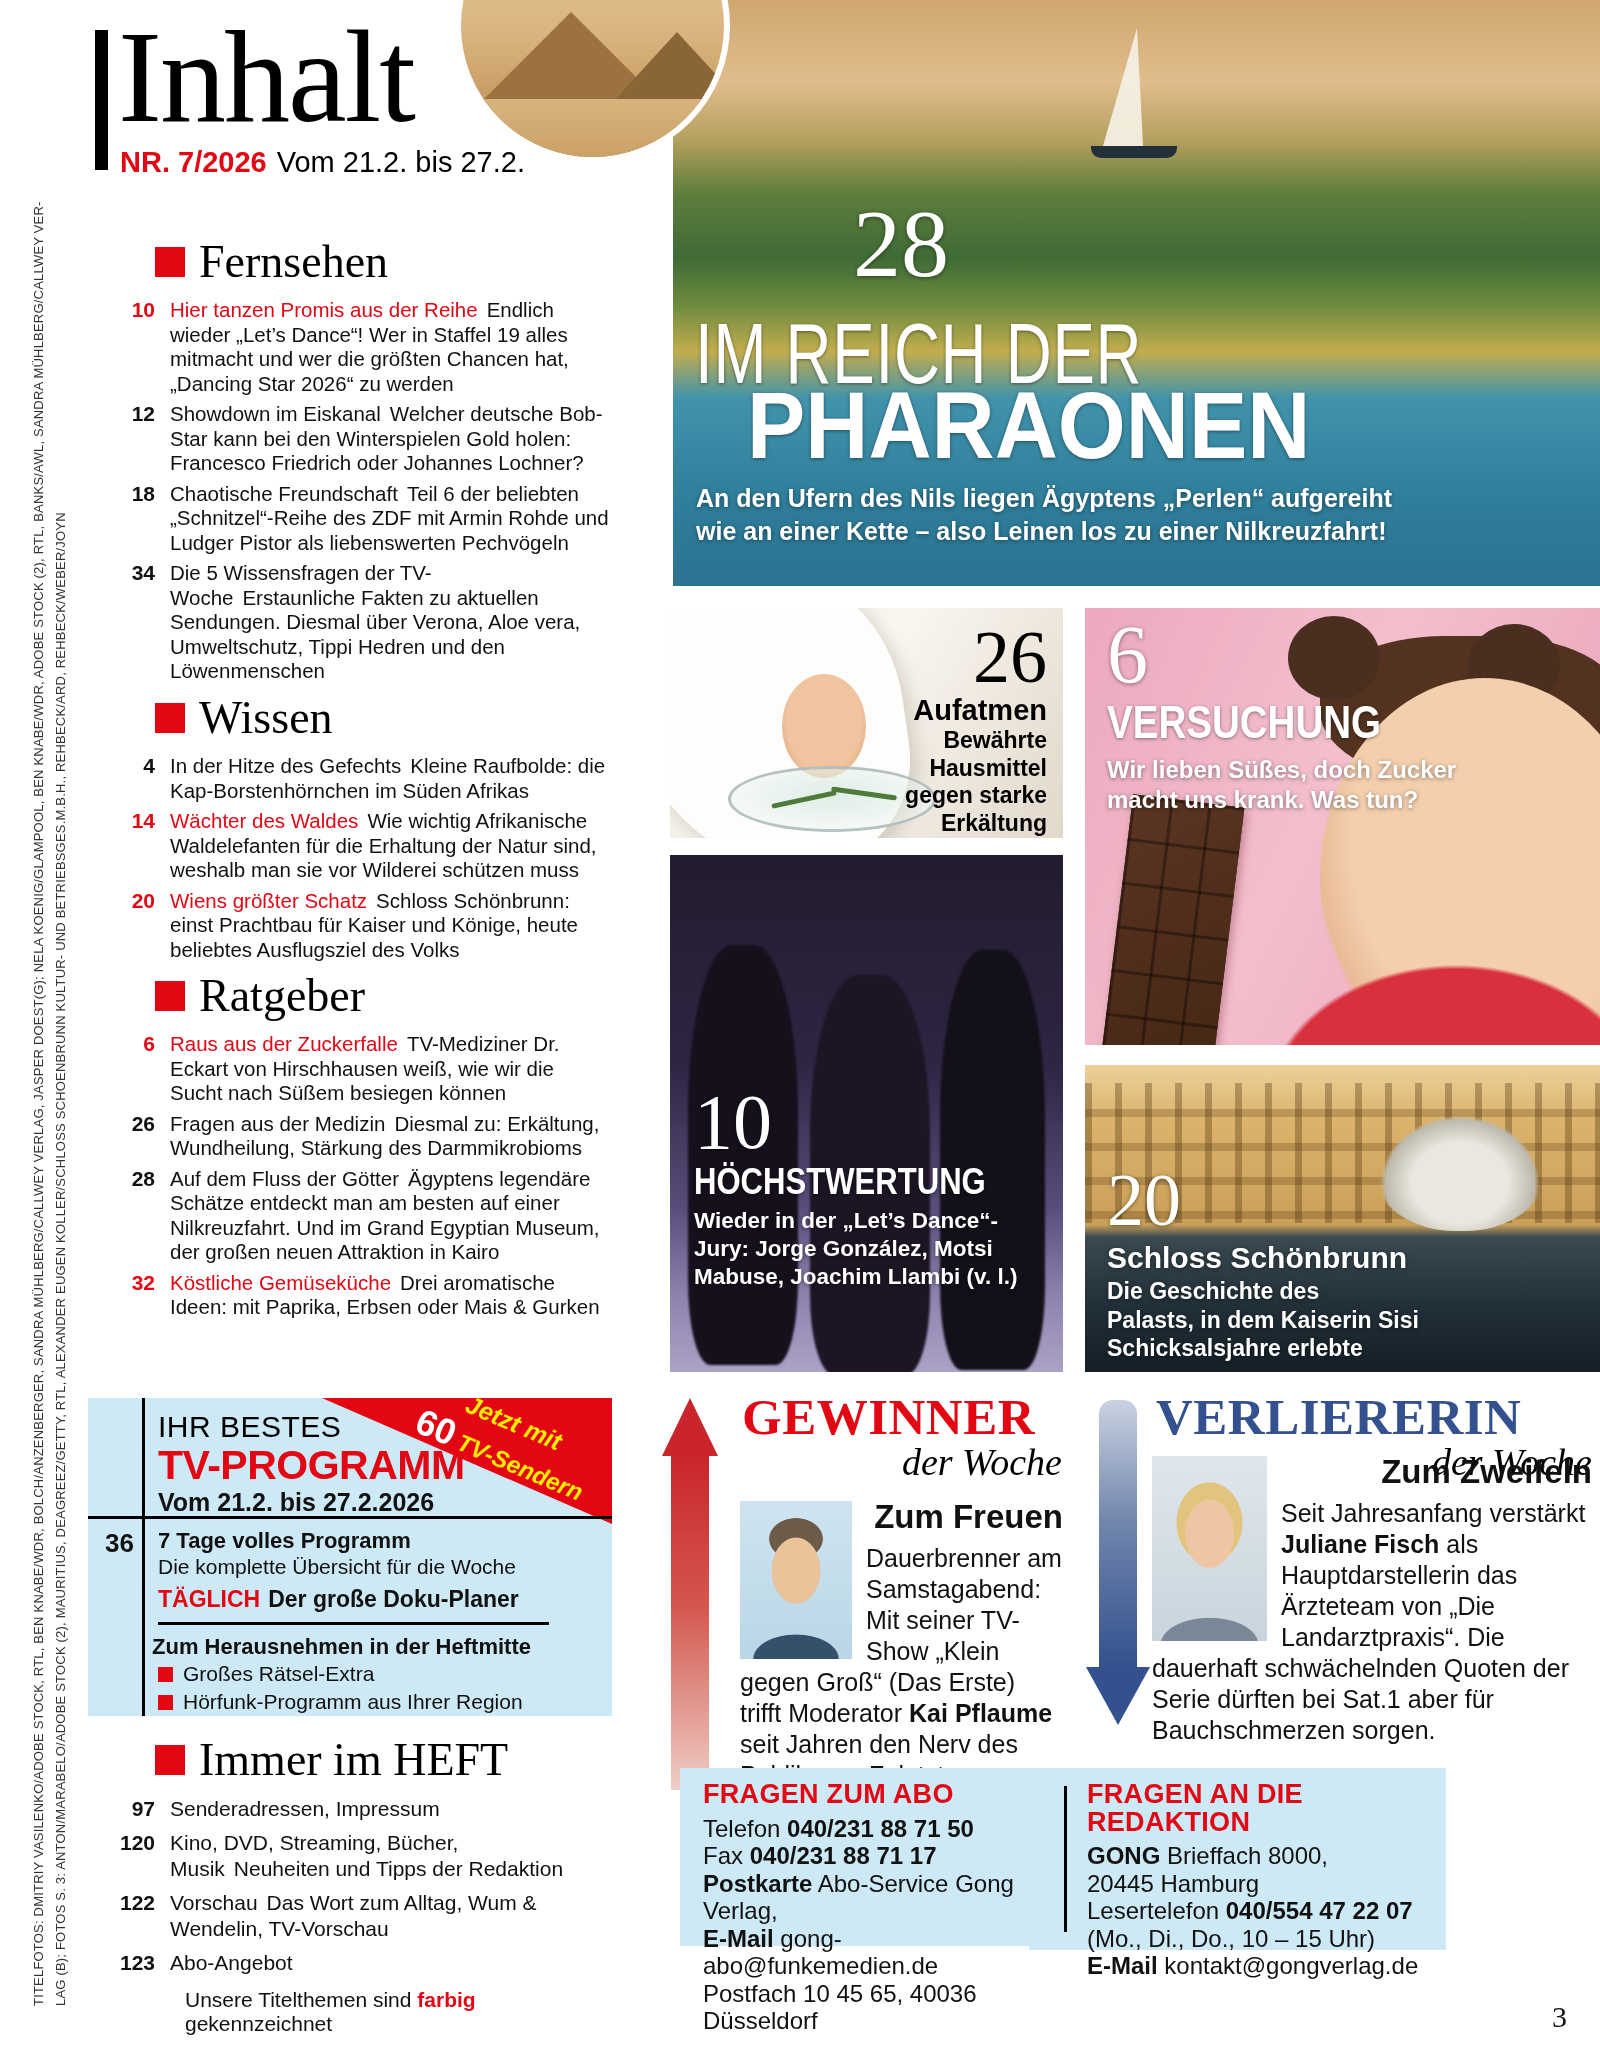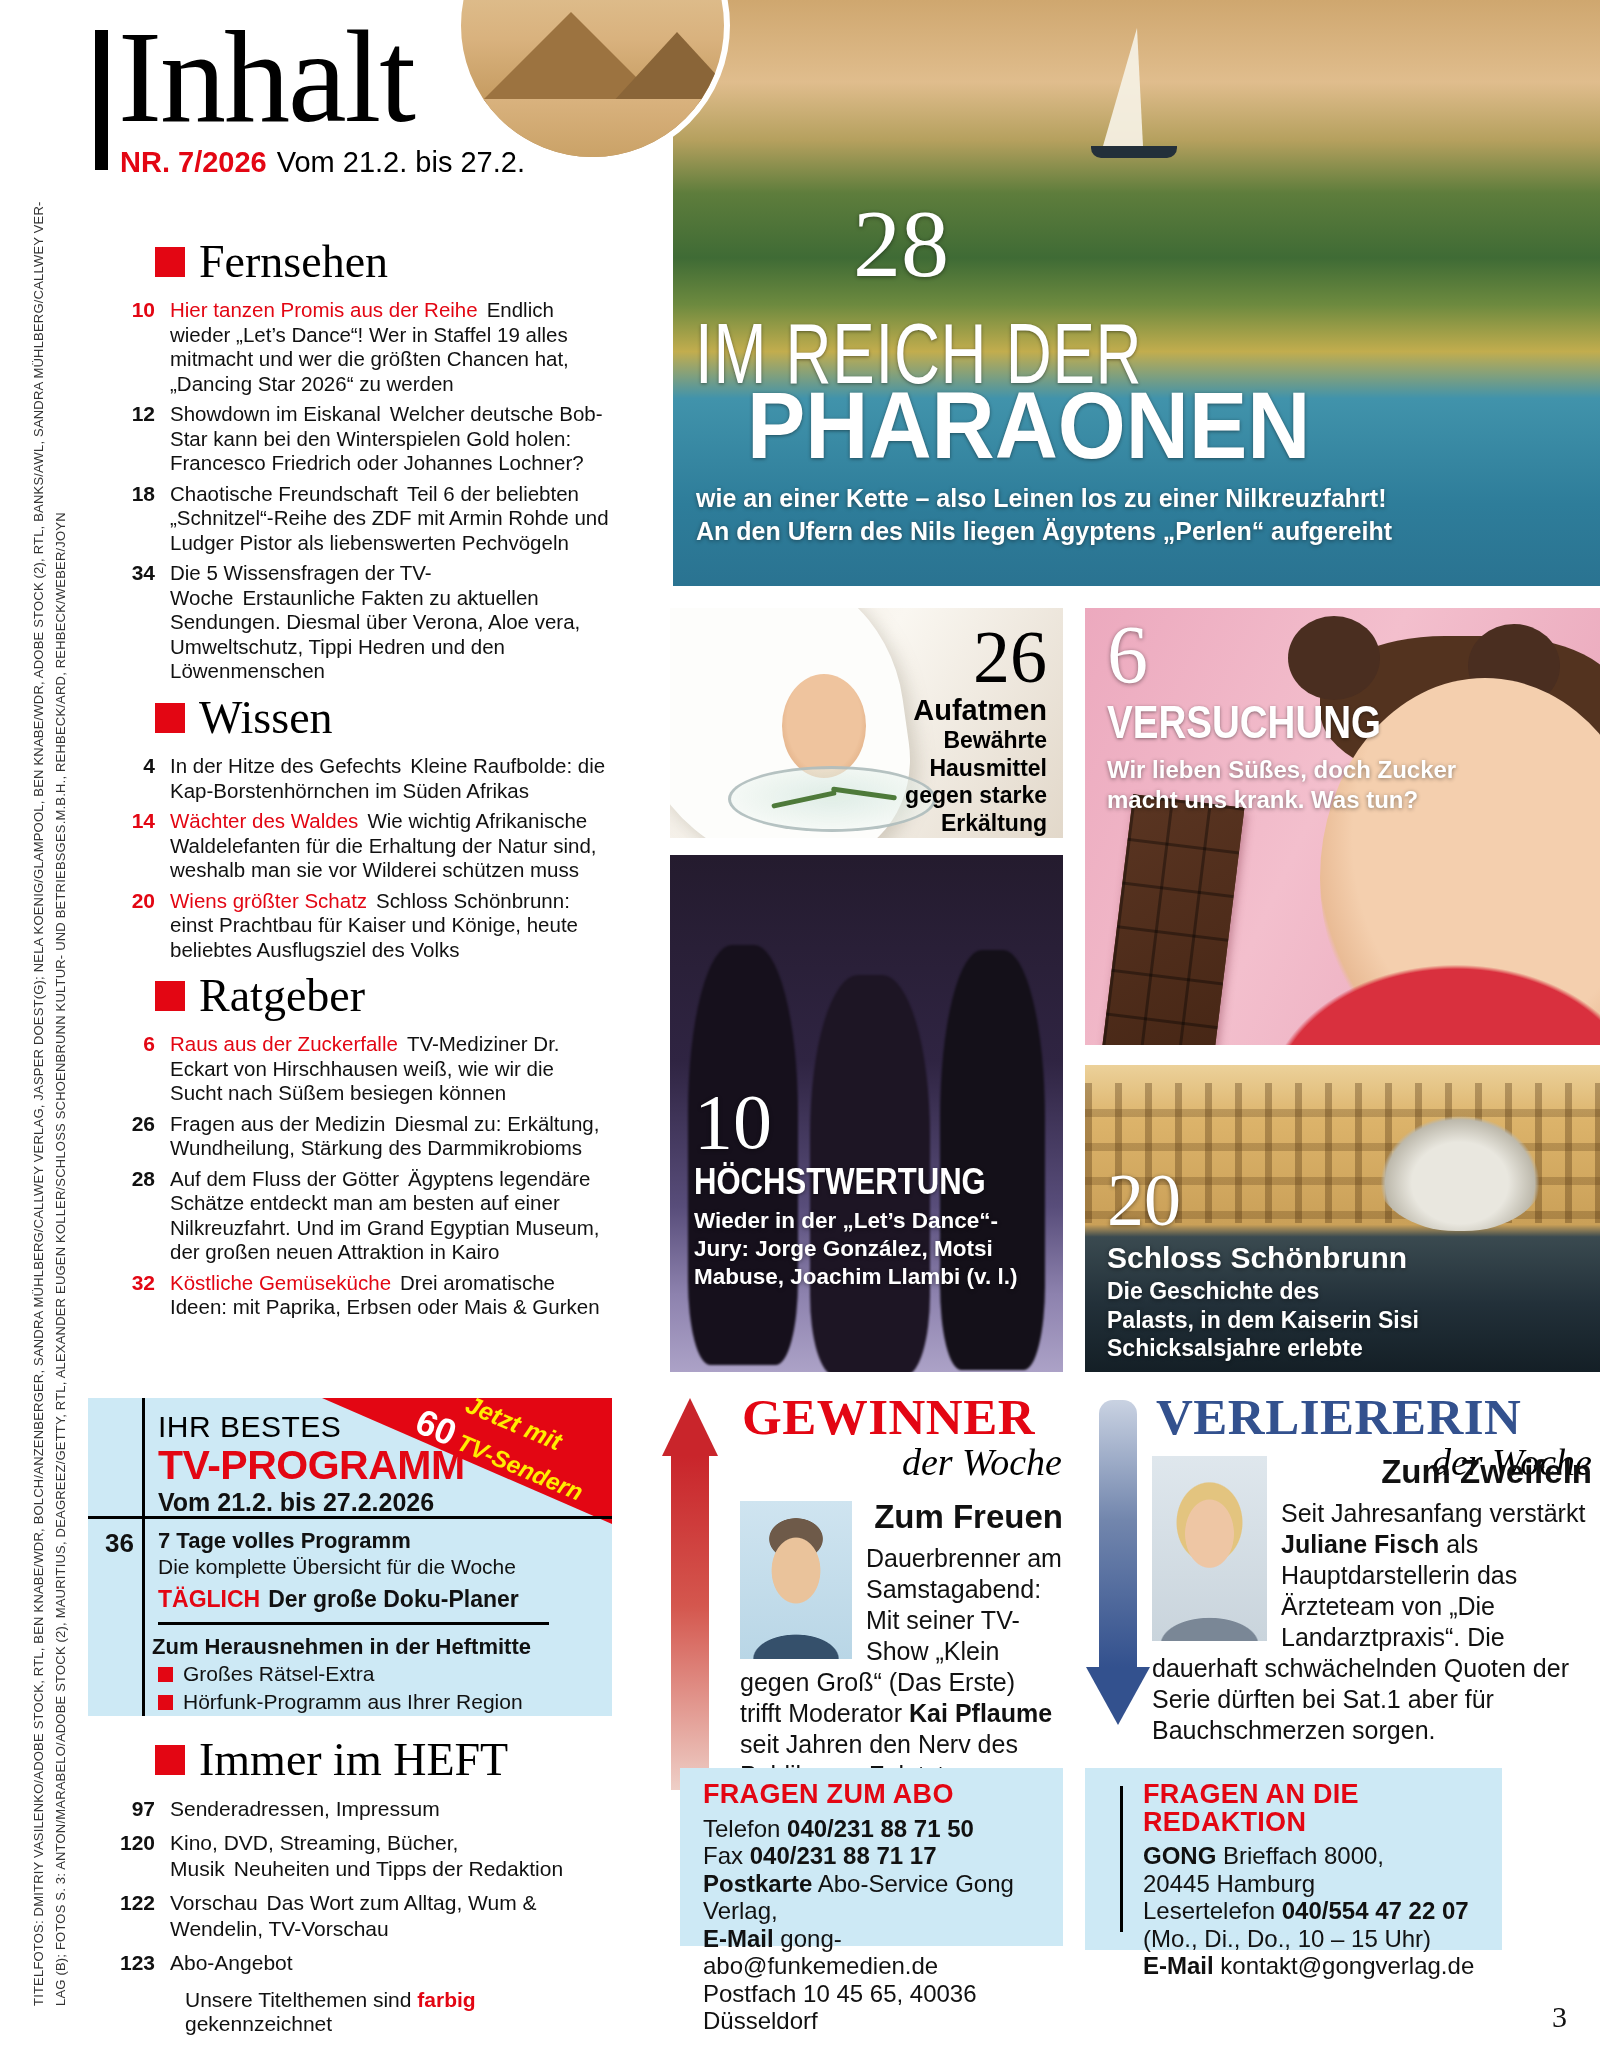--- a/index.html
+++ b/index.html
@@ -173,21 +173,21 @@
     background:radial-gradient(ellipse 40px 56px at 50% 42%,#eec6a4 0 60%,rgba(0,0,0,0) 62%),
                radial-gradient(ellipse 54px 66px at 50% 36%,#e3c47f 0 60%,rgba(0,0,0,0) 62%),
                radial-gradient(ellipse 80px 44px at 50% 102%,#7a8796 0 60%,rgba(0,0,0,0) 62%),
                linear-gradient(#dfe7ed,#c9d4dc);}
   .person-headline{font-size:33px;font-weight:bold;line-height:1.1;margin-bottom:8px;padding-top:2px;text-align:right;}
 
   
   .cbox{position:absolute;top:1768px;background:var(--lightblue);font-size:24px;line-height:27.5px;}
   .cbox-title{color:var(--red);font-weight:bold;font-size:27px;margin-bottom:6px;letter-spacing:.3px;}
   .abo-box{left:680px;width:383px;height:178px;padding:13px 14px 0 23px;}
-  .red-box{left:1085px;width:417px;height:182px;padding:13px 14px 0 58px;}
+  .red-box{left:1029px;width:417px;height:182px;padding:13px 14px 0 58px;}
   .red-box .divider{position:absolute;left:35px;top:18px;bottom:18px;width:3px;background:#000;}
 
   .pagenum{position:absolute;left:1552px;top:2000px;font-family:"Liberation Serif",serif;font-size:30px;}
 </style>
 </head>
 <body>
 
 <div id="page">
 
   <div class="credits">
@@ -201,22 +201,22 @@
     <span class="issue-no">NR. 7/2026</span><span class="issue-date">Vom 21.2. bis 27.2.</span>
   </div>
 
   <div class="tile hero">
     <div class="sail"></div>
     <div class="hull"></div>
     <div class="hero-num wtxt bignum">28</div>
     <div class="hero-kicker wtxt">IM REICH DER</div>
     <div class="hero-title wtxt">PHARAONEN</div>
     <div class="hero-sub wtxt">
+      <div>An den Ufern des Nils liegen Ägyptens „Perlen“ aufgereiht</div>
       <div>wie an einer Kette – also Leinen los zu einer Nilkreuzfahrt!</div>
-      <div>An den Ufern des Nils liegen Ägyptens „Perlen“ aufgereiht</div>
     </div>
   </div>
   <div class="circle">
     <div class="pyr1"></div>
     <div class="pyr2"></div>
     <div class="sand"></div>
   </div>
 
   <div class="toc">
 

